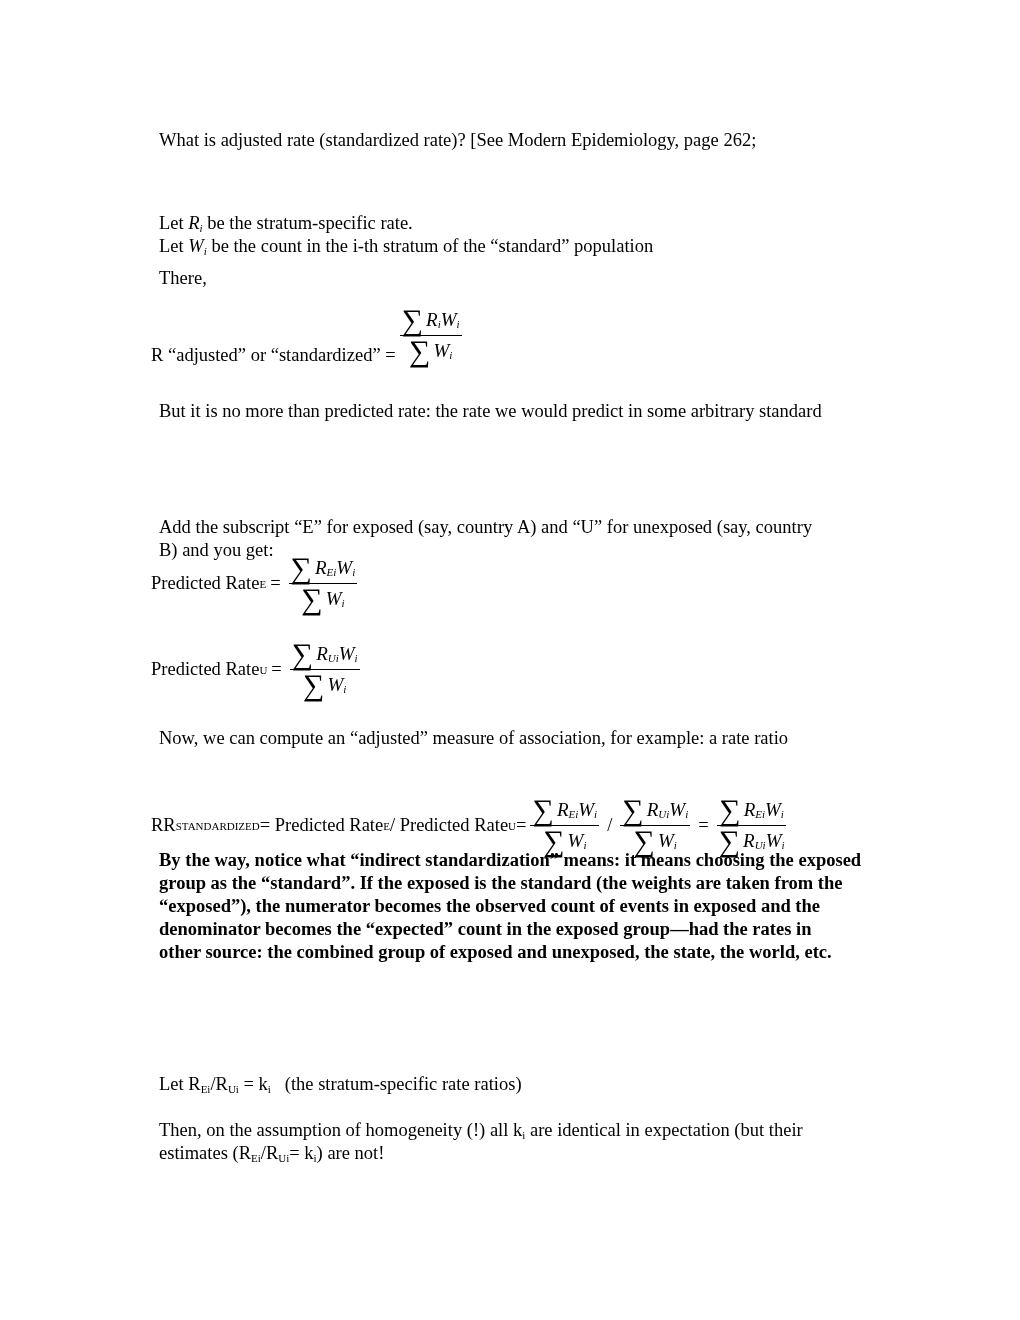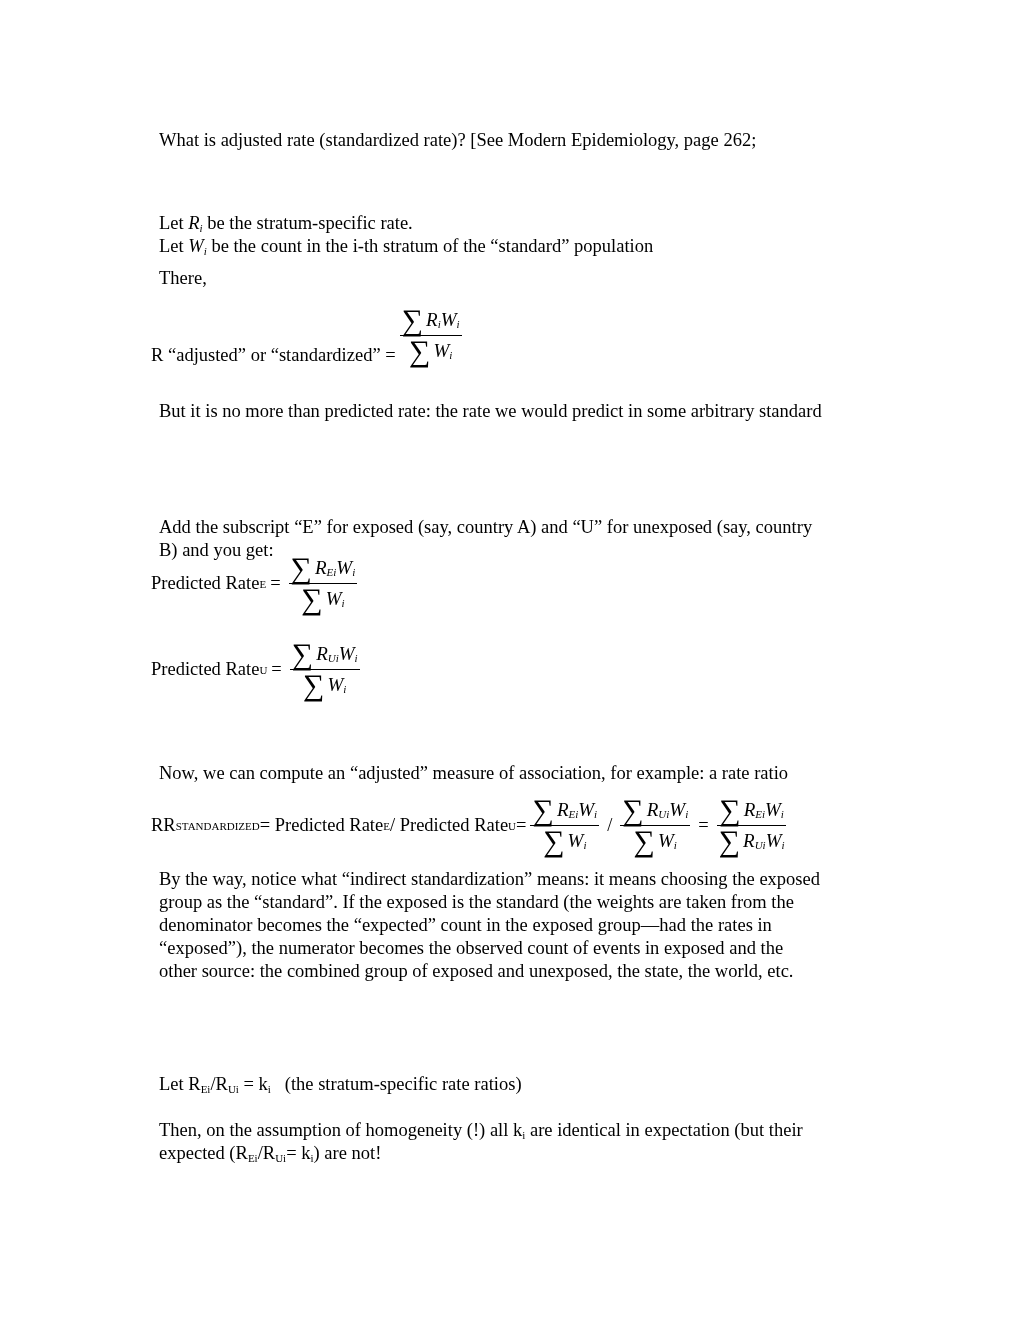--- a/index.html
+++ b/index.html
@@ -95,21 +95,21 @@
         <span class="vsub">i</span>
     </span>
     <span class="den">
       <span class="sigma">∑</span>
       <span class="var">W</span>
         <span class="vsub">i</span>
     </span>
   </span>
 </div>
 
-<p class="p" style="top:754px;"><span>Now, we can compute an “adjusted” measure of association, for example: a rate ratio</span></p>
+<p class="p" style="top:719px;"><span>Now, we can compute an “adjusted” measure of association, for example: a rate ratio</span></p>
 
 <div class="eqrow" style="top:795px;">
   <span>RR</span>
     <sub class="s">STANDARDIZED</sub>
   <span> = Predicted Rate</span>
     <sub class="s">E</sub>
   <span> / Predicted Rate</span>
     <sub class="s">U</sub>
   <span> =</span>
   <span class="frac">
@@ -153,28 +153,28 @@
     <span class="den">
       <span class="sigma">∑</span>
       <span class="var">R</span>
         <span class="vsub">Ui</span>
       <span class="var">W</span>
         <span class="vsub">i</span>
     </span>
   </span>
 </div>
 
-<p class="p" style="top:860px;">
+<p class="p" style="top:841px;font-weight:bold;">
   <span class="line">By the way, notice what “indirect standardization” means: it means choosing the exposed</span>
   <span class="line">group as the “standard”.  If the exposed is the standard (the weights are taken from the</span>
+  <span class="line">“exposed”), the numerator becomes the observed count of events in exposed and the</span>
   <span class="line">denominator becomes the “expected” count in the exposed group—had the rates in</span>
-  <span class="line">“exposed”), the numerator becomes the observed count of events in exposed and the</span>
   <span class="line">other source: the combined group of exposed and unexposed, the state, the world, etc.</span>
 </p>
 
 <p class="p" style="top:1065px;">
   <span class="line"><span>Let R</span><sub class="s">Ei</sub><span>/R</span><sub class="s">Ui</sub><span> = k</span><sub class="s">i</sub><span style="white-space:pre">   (the stratum-specific rate ratios)</span></span>
 </p>
 
 <p class="p" style="top:1111px;">
   <span class="line"><span>Then, on the assumption of homogeneity (!) all k</span><sub class="s">i</sub><span> are identical in expectation (but their</span></span>
-  <span class="line"><span>expected (R</span><sub class="s">Ei</sub><span>/R</span><sub class="s">Ui</sub><span>= k</span><sub class="s">i</sub><span>) are not!</span></span>
+  <span class="line"><span>estimates (R</span><sub class="s">Ei</sub><span>/R</span><sub class="s">Ui</sub><span>= k</span><sub class="s">i</sub><span>) are not!</span></span>
 </p>
 
 </body></html>

